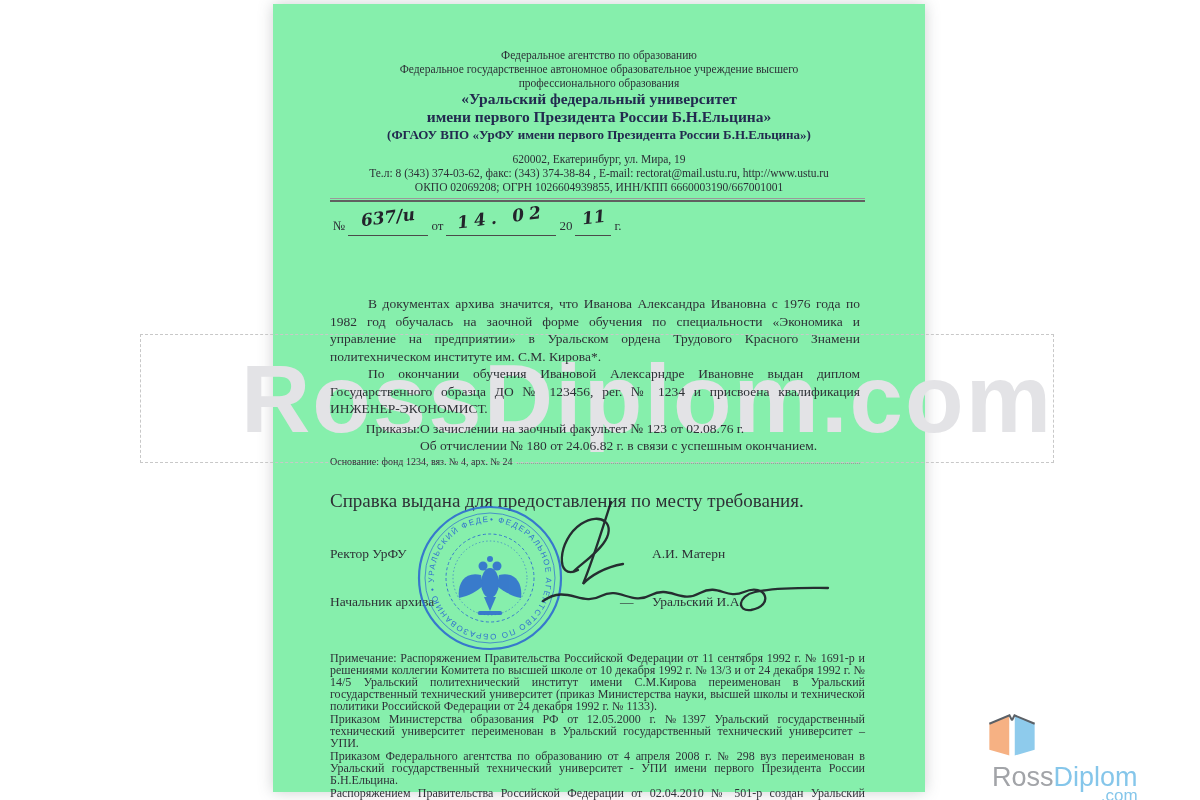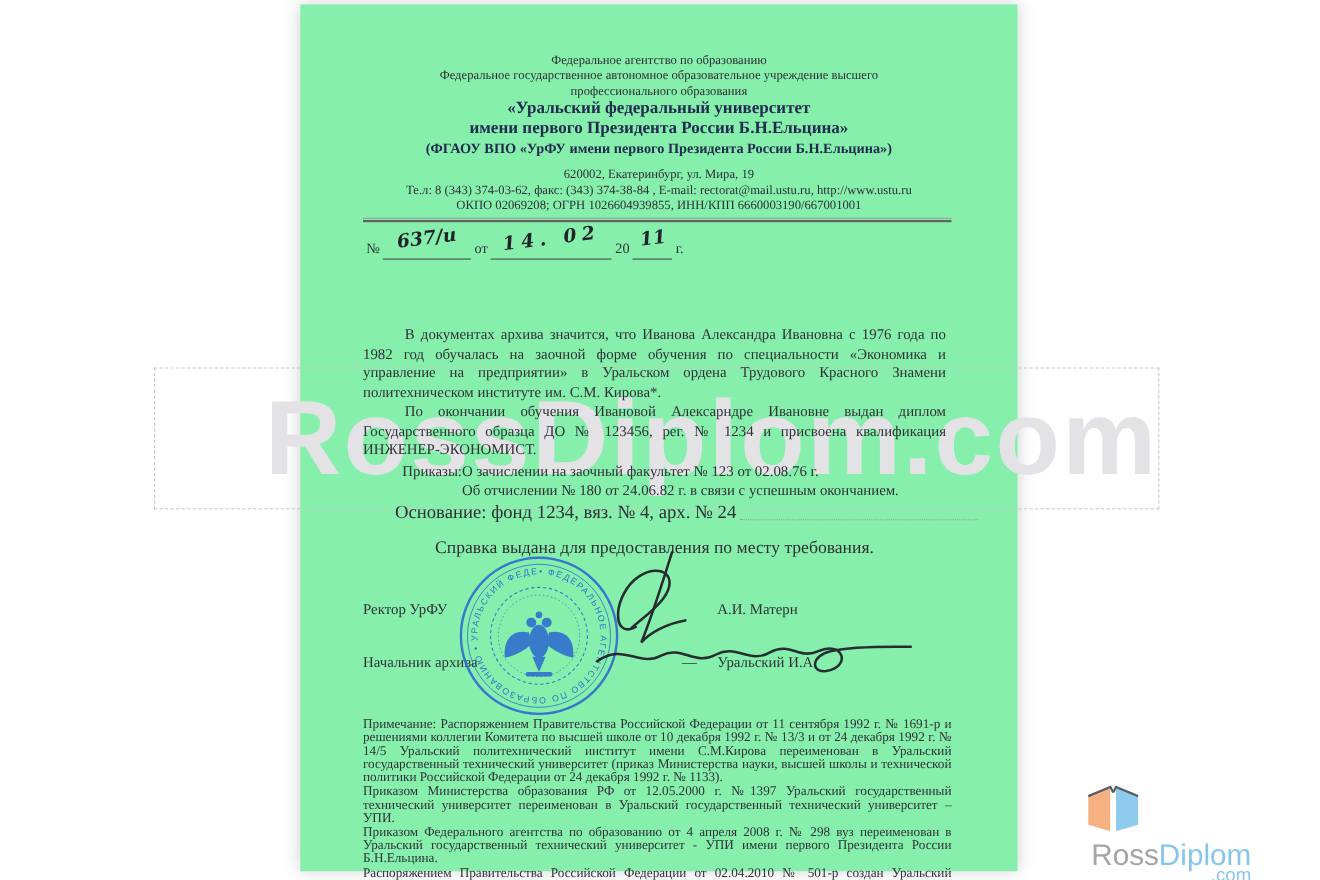--- a/index.html
+++ b/index.html
@@ -42,25 +42,25 @@
 
   
   .body-text { position:absolute; top:291px; left:57px; width:530px;
                font-size:13.5px; line-height:17.5px; color:#2e3136; }
   .para { text-align:justify; text-indent:38px; }
   .orders { display:flex; margin-top:2px; }
   .orders-label { font-weight:normal; width:90px; flex:0 0 90px;text-align:right; }
   .orders-lines div { line-height:17.5px; }
 
   .basis { position:absolute; top:452px; left:57px; width:530px; display:flex;
-           font-size:17px; color:#2e3136;margin-left:29px; }
+           font-size:10px; color:#2e3136; }
   .dotfill { flex:1; border-bottom:1.5px dotted #9a9a9a; margin:0 0 3px 4px; }
 
   .issued { position:absolute; top:486px; left:57px; width:530px;
-            font-size:16px; color:#2e3136;text-align:center; }
+            font-size:19px; color:#2e3136; }
 
   
   .sig-row { position:absolute; left:57px; right:65px; font-size:13.5px; color:#2e3136; }
   .sig-row.r1 { top:542px; } .sig-row.r2 { top:590px; }
   .sig-name { position:absolute; left:322px; top:0; }
   .sig-dash { position:absolute; left:290px; top:0; }
 
   .seal { position:absolute; left:142px; top:499px; width:150px; height:150px; z-index:5; }
   .sig-ink { position:absolute; left:250px; top:484px; width:360px; height:150px; z-index:7; }
 

